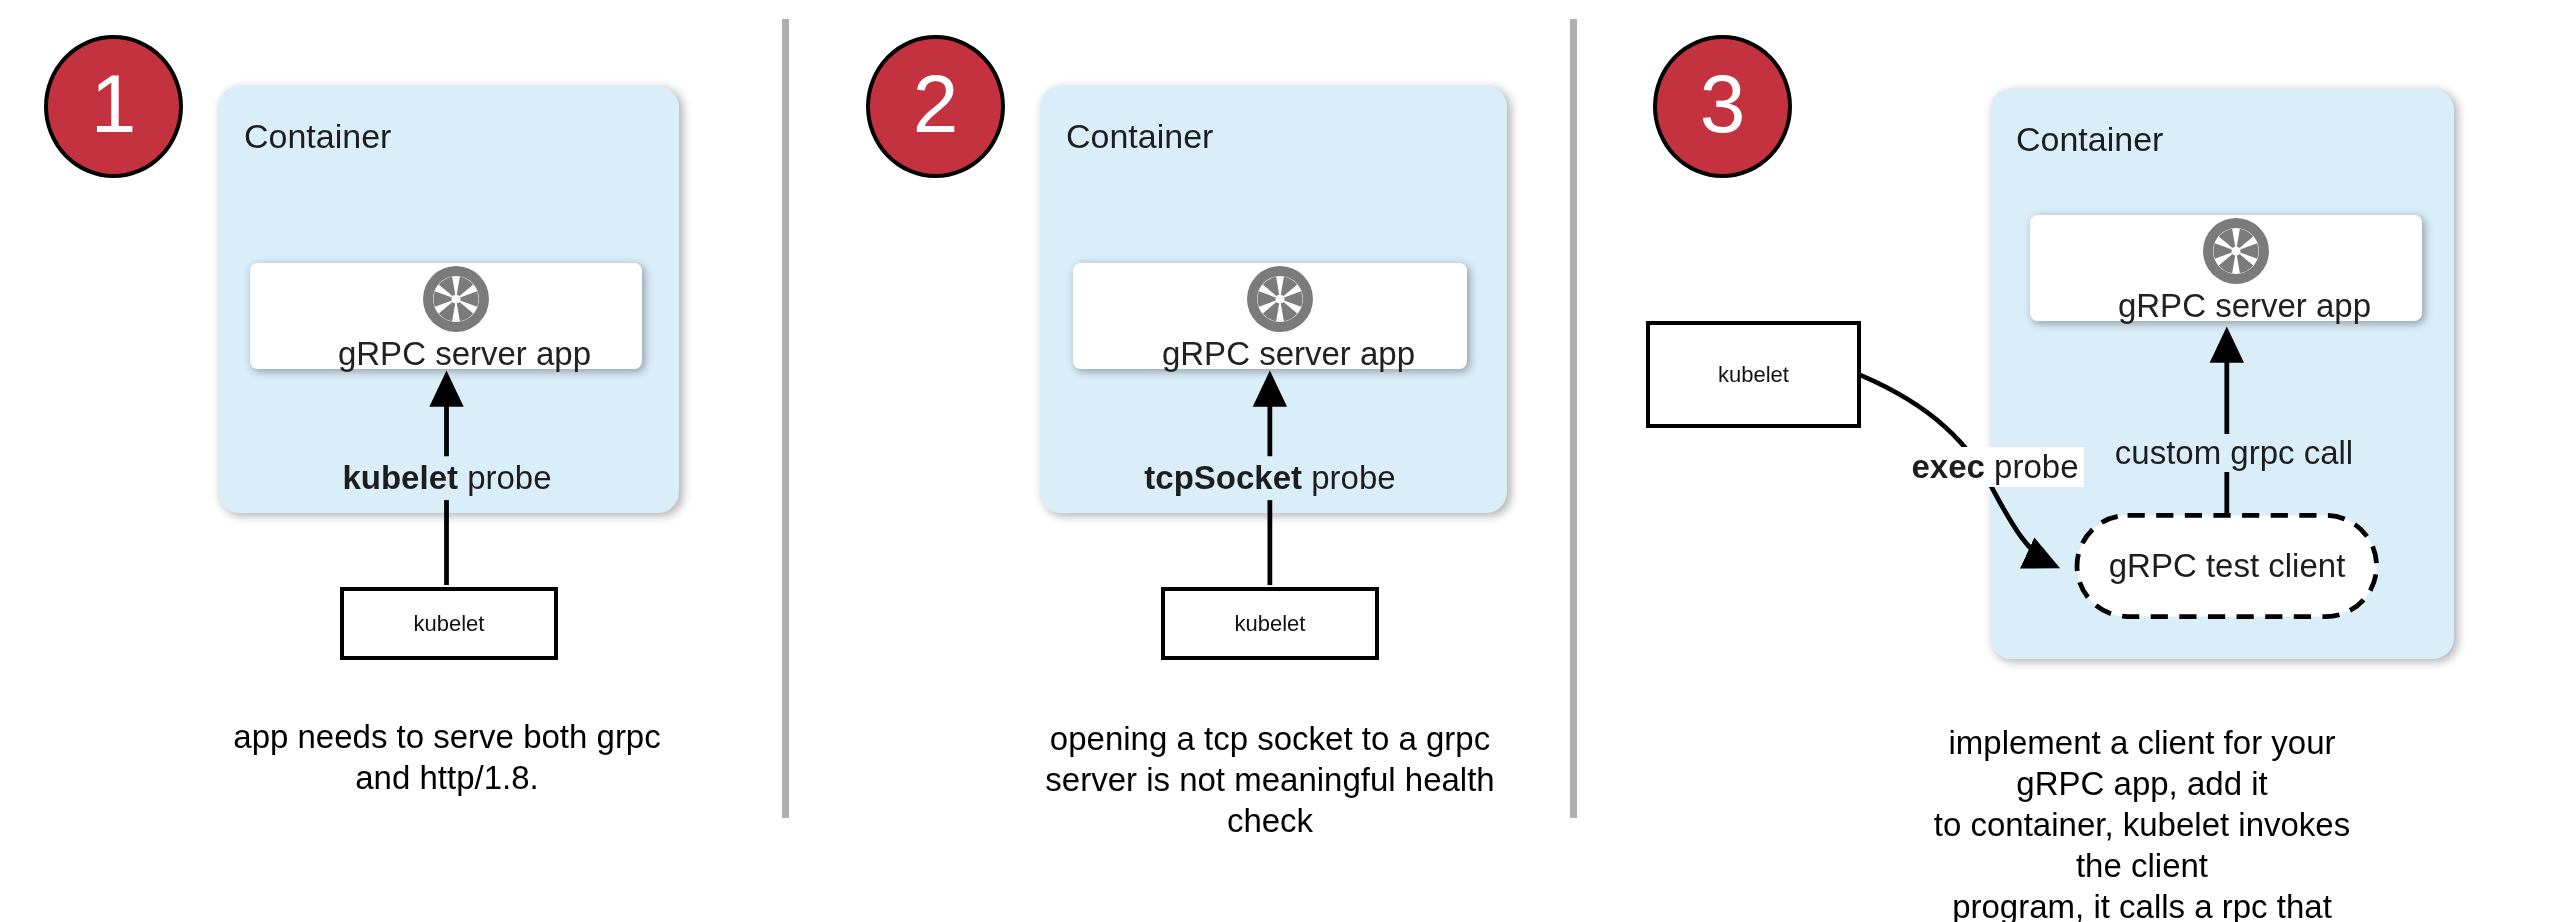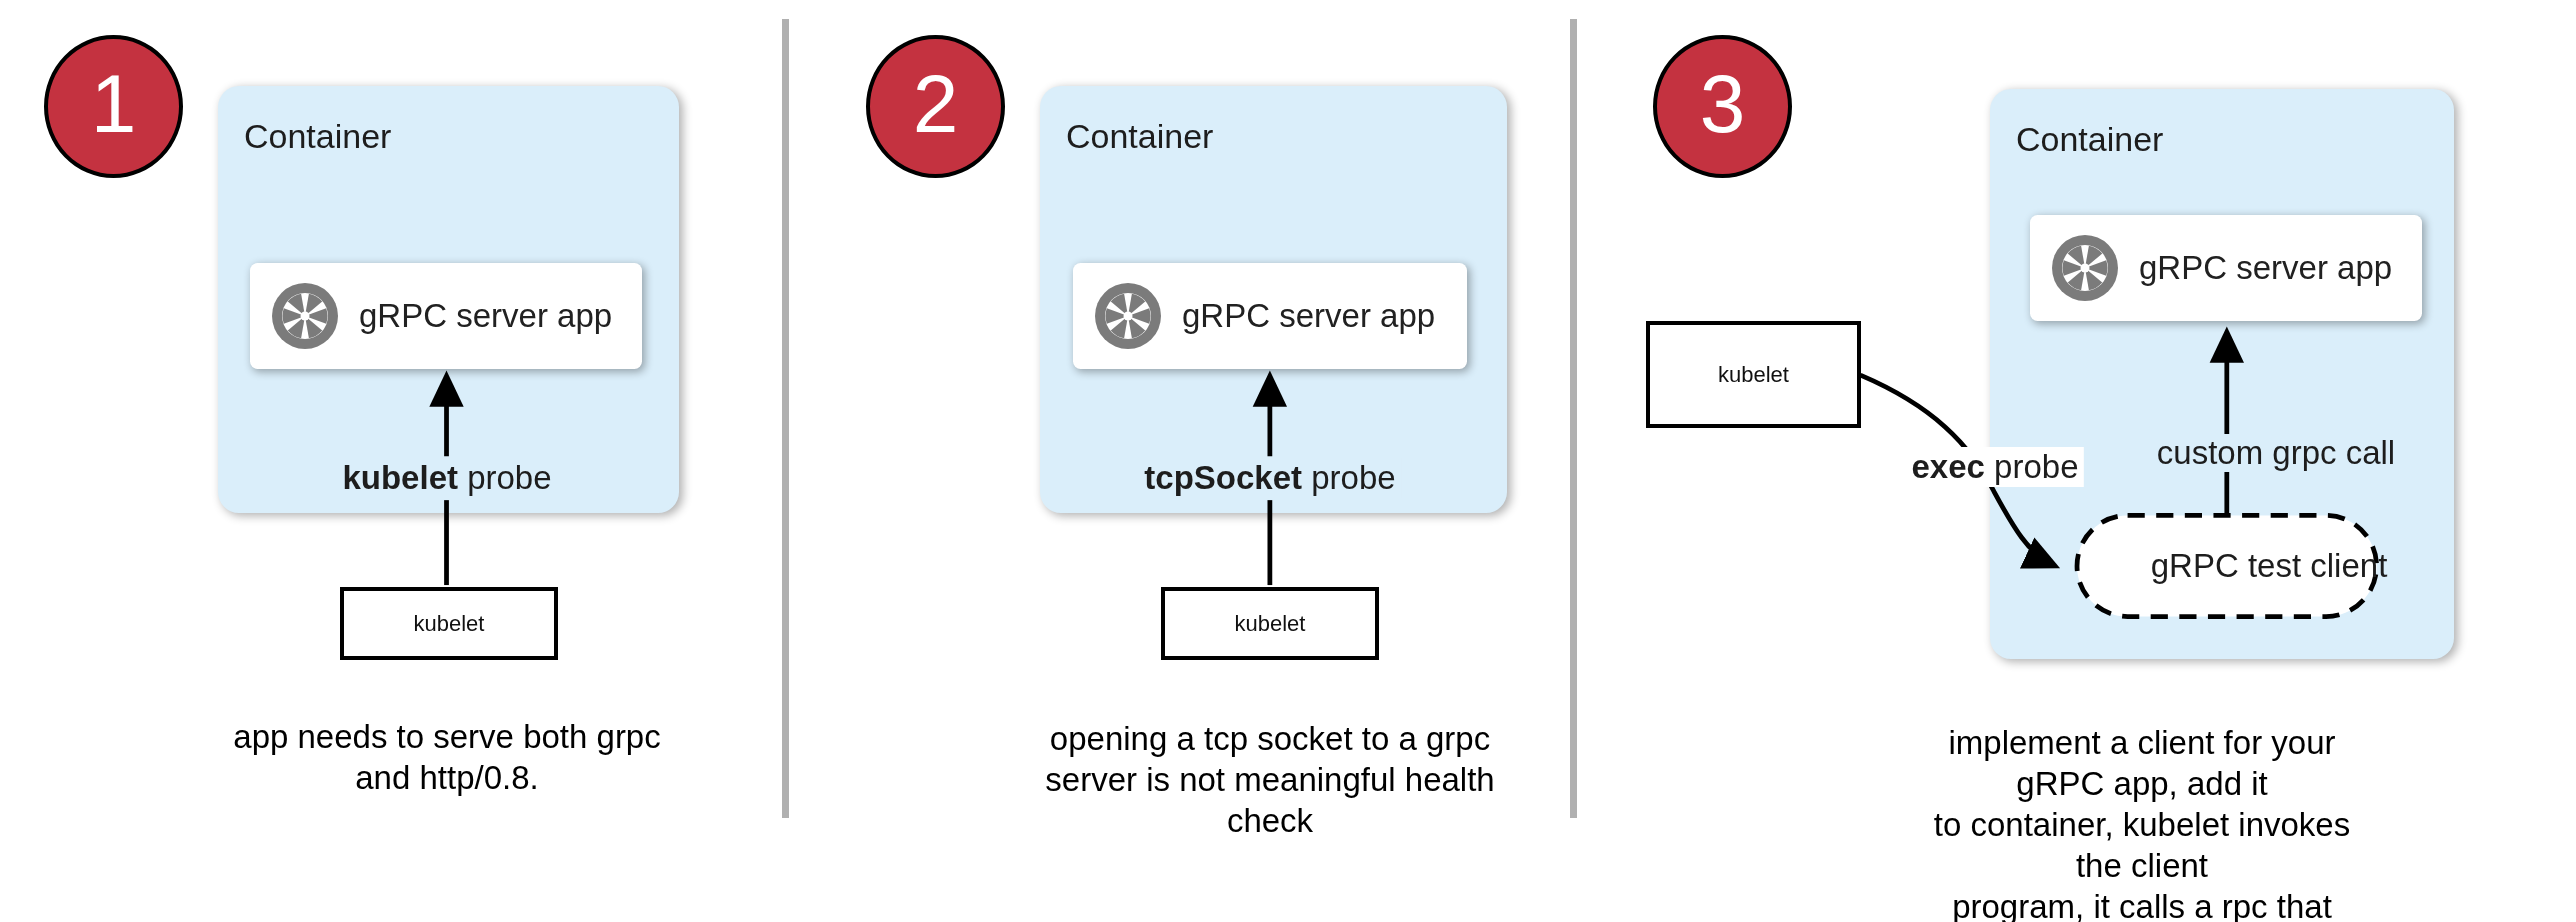--- a/index.html
+++ b/index.html
@@ -10,40 +10,40 @@
          background:#c43240;border:4.8px solid #000;box-sizing:border-box;
          display:flex;align-items:center;justify-content:center;}
   .badge span{color:#ffffff;font-size:82px;line-height:1;transform:translateY(-2.9px);}
 
   .container-box{position:absolute;background:#daeefa;border-radius:21px;
                  box-shadow:3.8px 2.9px 9.5px rgba(0,0,0,0.30);}
   .container-label{position:absolute;left:26px;top:30.5px;font-size:34px;color:#1d1d1d;}
 
   .app-box{position:absolute;background:#ffffff;border-radius:7.6px;
            box-shadow:2.9px 2.9px 8.6px rgba(0,0,0,0.32);
-           display:flex;align-items:center;padding-left:19px;box-sizing:border-box;}
+           display:flex;align-items:center;padding-left:19px;box-sizing:border-box;flex-direction:column;}
   .app-box .icon{width:72px;height:72px;display:inline-flex;flex:0 0 auto;}
   .app-label{font-size:33px;color:#212121;margin-left:18px;white-space:nowrap;}
 
   .probe-label{position:absolute;transform:translateX(-50%);font-size:33px;
                white-space:nowrap;line-height:40px;padding:0 5.7px;}
   .bg-blue{background:#daeefa;}
   .bg-white{background:#ffffff;margin-left:28px;}
 
   .kubelet-box{position:absolute;background:#ffffff;border:4.8px solid #000;
                box-sizing:border-box;display:flex;align-items:center;justify-content:center;}
   .kubelet-box span{font-size:22px;color:#111;}
 
   .caption{position:absolute;transform:translateX(-50%);font-size:33px;line-height:41px;
            text-align:center;white-space:pre-line;color:#000;}
 
   .divider{position:absolute;top:19px;width:6.7px;height:799px;background:#b0b0b0;}
 
   .float-label{position:absolute;transform:translateX(-50%);font-size:33px;
-               white-space:nowrap;line-height:38px;padding:0 4.8px;margin-left:42px;}
+               white-space:nowrap;line-height:38px;padding:0 4.8px;}
 
   svg.overlay{position:absolute;left:0;top:0;pointer-events:none;}
 </style>
 </head>
 <body>
 
 <div class="container-box" style="left:218px;top:86px;width:461px;height:427px">
   <div class="container-label">Container</div>
 </div>
 
@@ -157,21 +157,21 @@
   <span>kubelet</span>
 </div>
 <div class="kubelet-box" style="left:1161px;top:587px;width:218px;height:73px">
   <span>kubelet</span>
 </div>
 <div class="kubelet-box" style="left:1646px;top:321px;width:215px;height:107px">
   <span>kubelet</span>
 </div>
 
 <div class="caption" style="left:447px;top:716px">app needs to serve both grpc
-and http/0.8.</div>
+and http/1.8.</div>
 <div class="caption" style="left:1270px;top:718px">opening a tcp socket to a grpc
 server is not meaningful health
 check</div>
 <div class="caption" style="left:2142px;top:722px">implement a client for your gRPC app, add it
 to container, kubelet invokes the client
 program, it calls a rpc that you implement</div>
 
 <div class="divider" style="left:782px"></div>
 <div class="divider" style="left:1570px"></div>
 

